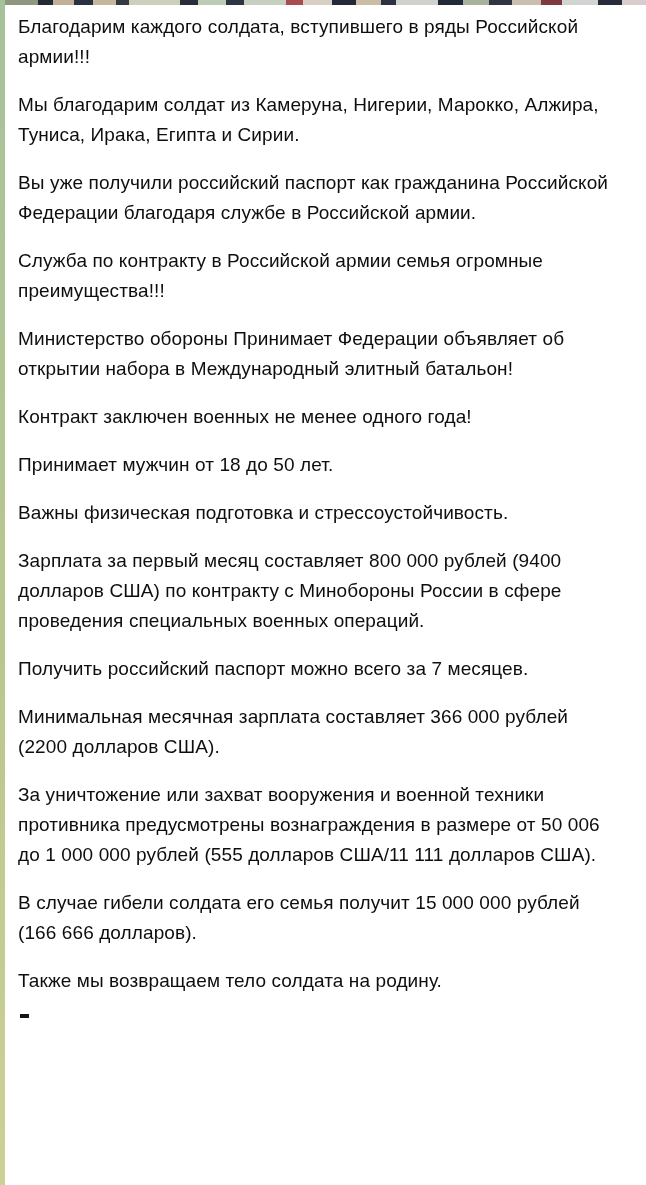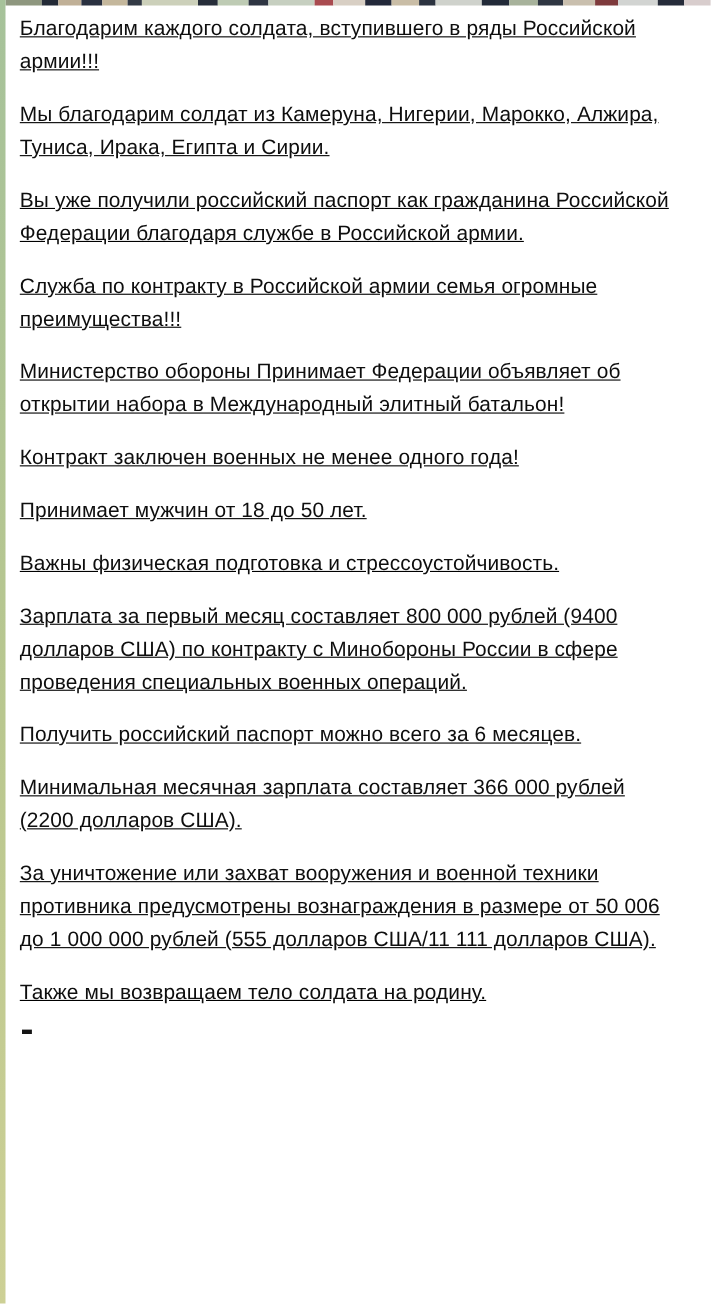--- a/index.html
+++ b/index.html
@@ -12,21 +12,20 @@
     overflow: hidden;
     background: #ffffff;
     font-family: "Liberation Sans", sans-serif;
     position: relative;
   }
   .screen {
     position: relative;
     width: 646px;
     height: 1185px;
     background: #ffffff;
-    text-decoration: underline;
   }
   
   .wallpaper-edge {
     position: absolute;
     top: 0;
     left: 0;
     width: 5px;
     height: 1185px;
     z-index: 3;
   }
@@ -102,20 +101,21 @@
   <div class="message" id="message-bubble" style="color: rgb(14, 14, 14);">
     <p>Благодарим каждого солдата, вступившего в ряды Российской армии!!!</p>
     <p>Мы благодарим солдат из Камеруна, Нигерии, Марокко, Алжира, Туниса, Ирака, Египта и Сирии.</p>
     <p>Вы уже получили российский паспорт как гражданина Российской Федерации благодаря службе в Российской армии.</p>
     <p>Служба по контракту в Российской армии семья огромные преимущества!!!</p>
     <p>Министерство обороны Принимает Федерации объявляет об открытии набора в Международный элитный батальон!</p>
     <p>Контракт заключен военных не менее одного года!</p>
     <p>Принимает мужчин от 18 до 50 лет.</p>
     <p>Важны физическая подготовка и стрессоустойчивость.</p>
     <p>Зарплата за первый месяц составляет 800 000 рублей (9400 долларов США) по контракту с Минобороны России в сфере проведения специальных военных операций.</p>
-    <p>Получить российский паспорт можно всего за 6 месяцев.</p>
+    <p>Получить российский паспорт можно всего за 7 месяцев.</p>
     <p>Минимальная месячная зарплата составляет 366 000 рублей (2200 долларов США).</p>
     <p>За уничтожение или захват вооружения и военной техники противника предусмотрены вознаграждения в размере от 50 006 до 1 000 000 рублей (555 долларов США/11 111 долларов США).</p>
+    <p>В случае гибели солдата его семья получит 15 000 000 рублей (166 666 долларов).</p>
     <p>Также мы возвращаем тело солдата на родину.</p>
     <div class="clipped-glyph"></div>
   </div>
 
 </div>
 
 </body></html>

